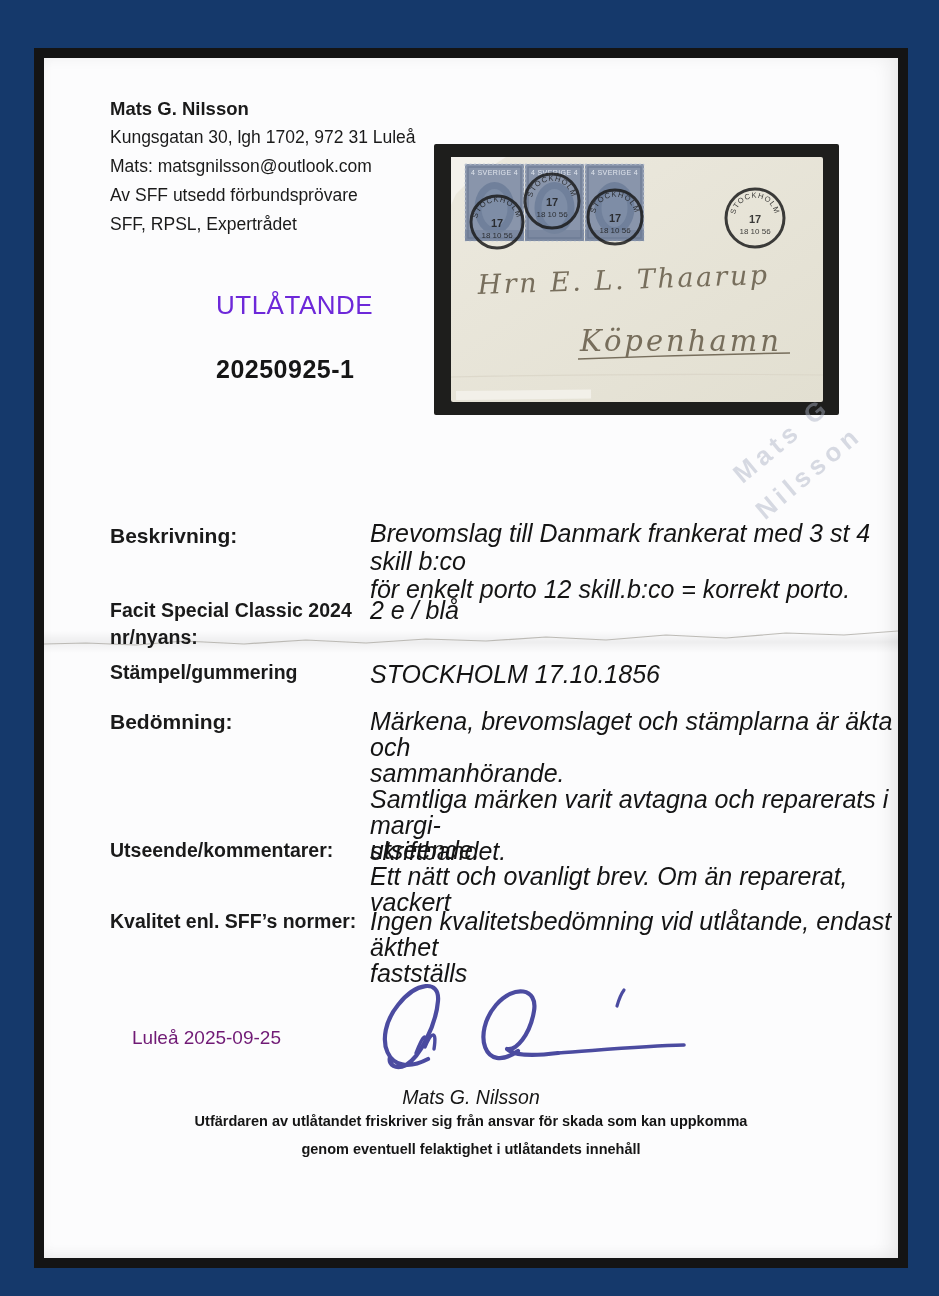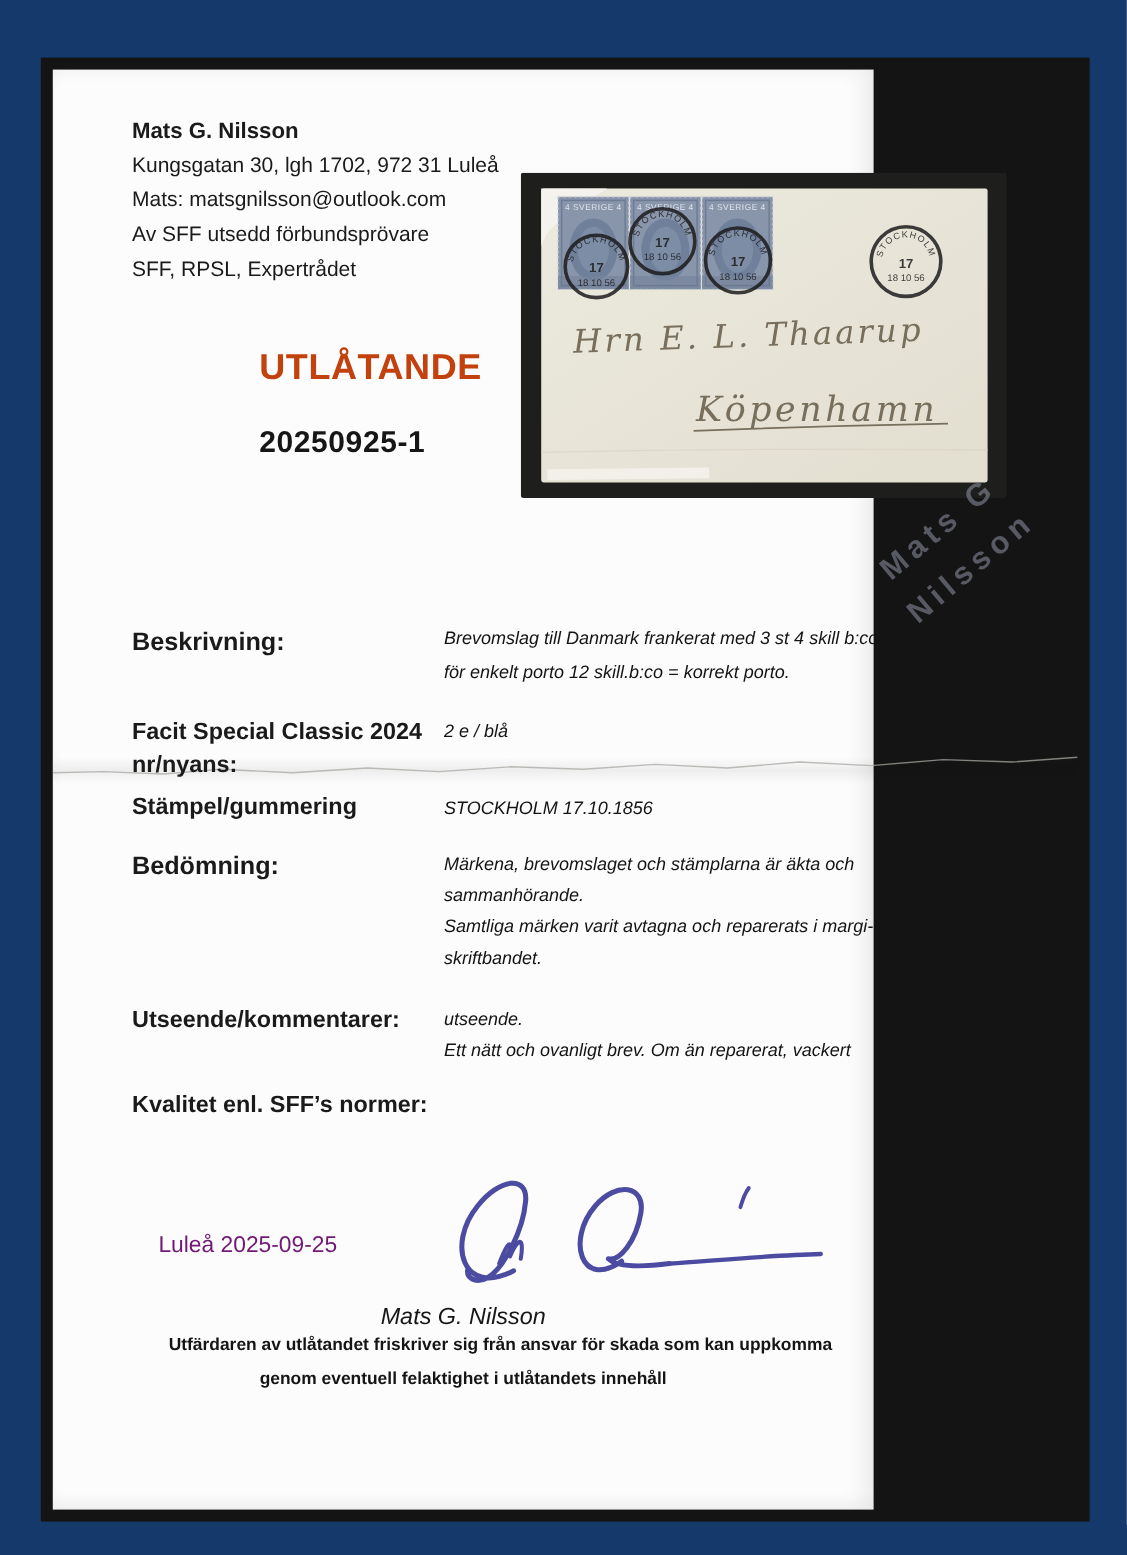--- a/index.html
+++ b/index.html
@@ -7,54 +7,54 @@
     width:939px;height:1296px;overflow:hidden;position:relative;
     background:#15396b;
     font-family:"Liberation Sans",sans-serif;
     -webkit-font-smoothing:antialiased;
   }
   .mat{
     position:absolute;left:34px;top:48px;width:874px;height:1220px;
     background:#141414;
   }
   .paper{
-    position:absolute;left:10px;top:10px;width:684px;height:1200px;
+    position:absolute;left:10px;top:10px;width:854px;height:1200px;
     background:#fcfcfd;
     box-shadow:inset -10px 0 16px rgba(0,0,0,.055), inset 0 -6px 12px rgba(0,0,0,.03);
   }
   
   .contact{position:absolute;left:66px;top:36px;font-size:17.5px;color:#1a1a1a;line-height:29px;}
   .contact .nm{font-weight:bold;font-size:18.5px;}
   
-  .cert-title{position:absolute;left:172px;top:232px;font-size:30px;font-weight:bold;color:#c2410c;letter-spacing:.5px;}
+  .cert-title{position:absolute;left:172px;top:232px;font-size:26px;font-weight:normal;color:#6d28d9;letter-spacing:.5px;}
   .cert-number{position:absolute;left:172px;top:297px;font-size:25px;font-weight:bold;color:#161616;letter-spacing:.5px;}
   
   .photo{position:absolute;left:390px;top:86px;width:405px;height:271px;}
   
   .watermark{
     position:absolute;left:636px;top:356px;width:230px;
     transform:rotate(-40deg);
     font-weight:bold;font-size:26px;letter-spacing:5px;line-height:42px;
     color:rgba(168,175,192,.45);text-align:center;pointer-events:none;
   }
   .watermark span{display:block;}
   
   .crease{position:absolute;left:0;top:555px;}
   
   .lbl{position:absolute;left:66px;font-weight:bold;font-size:19.5px;color:#1a1a1a;}
   .lbl.big{font-size:21px;}
   .lbl .l2{display:block;line-height:27px;}
-  .val{position:absolute;left:326px;width:524px;font-style:italic;font-size:15px;line-height:26px;color:#141414;}
+  .val{position:absolute;left:326px;width:524px;font-style:italic;font-size:25px;line-height:26px;color:#141414;}
   .val.lh28{line-height:28px;}
   
   .place-date{position:absolute;left:88px;top:969px;font-size:19px;color:#701a75;}
   .signature{position:absolute;left:322px;top:915px;}
   .signer{position:absolute;left:0;top:1028px;width:100%;text-align:center;font-style:italic;font-size:19.5px;color:#161616;}
   .disclaimer{position:absolute;left:0;width:100%;text-align:center;font-size:14.5px;font-weight:bold;color:#151515;}
-  .d1{top:1055px;padding-left:31px;} .d2{top:1083px;}
+  .d1{top:1055px;} .d2{top:1083px;}
 </style>
 </head>
 <body>
 
 <div class="mat">
   <div class="paper">
 
     <div class="contact">
       <div class="nm">Mats G. Nilsson</div>
       <div>Kungsgatan 30, lgh 1702, 972 31 Luleå</div>
@@ -194,20 +194,24 @@
       <div>skriftbandet.</div>
     </div>
 
     <div class="lbl" style="top:781px">Utseende/kommentarer:</div>
     <div class="val" style="top:779px">
       <div>utseende.</div>
       <div>Ett nätt och ovanligt brev. Om än reparerat, vackert</div>
     </div>
 
     <div class="lbl" style="top:852px">Kvalitet enl. SFF’s normer:</div>
+    <div class="val" style="top:850px">
+      <div>Ingen kvalitetsbedömning vid utlåtande, endast äkthet</div>
+      <div>fastställs</div>
+    </div>
 
     <div class="place-date">Luleå 2025-09-25</div>
 
     <svg class="signature" width="330" height="110" viewBox="0 0 330 110">
       <g fill="none" stroke="#3c3c99" stroke-width="4.2" stroke-linecap="round" stroke-linejoin="round" opacity="0.92">
         <path d="M 62,86 C 20,108 6,64 32,32 C 50,9 74,6 72,28 C 70,52 54,84 40,92 C 30,97 22,92 24,84"></path>
         <path d="M 50,80 C 57,62 61,58 59,74 C 66,58 71,57 68,76" stroke-width="3.4"></path>
         <path d="M 152,78 C 118,102 106,60 130,32 C 148,11 172,15 168,38 C 164,62 150,78 141,76 C 148,83 168,83 192,80"></path>
         <path d="M 192,80 C 235,77 278,73 318,72" stroke-width="3.6"></path>
         <path d="M 251,33 C 253,26 255,21 258,17" stroke-width="3.2"></path>

